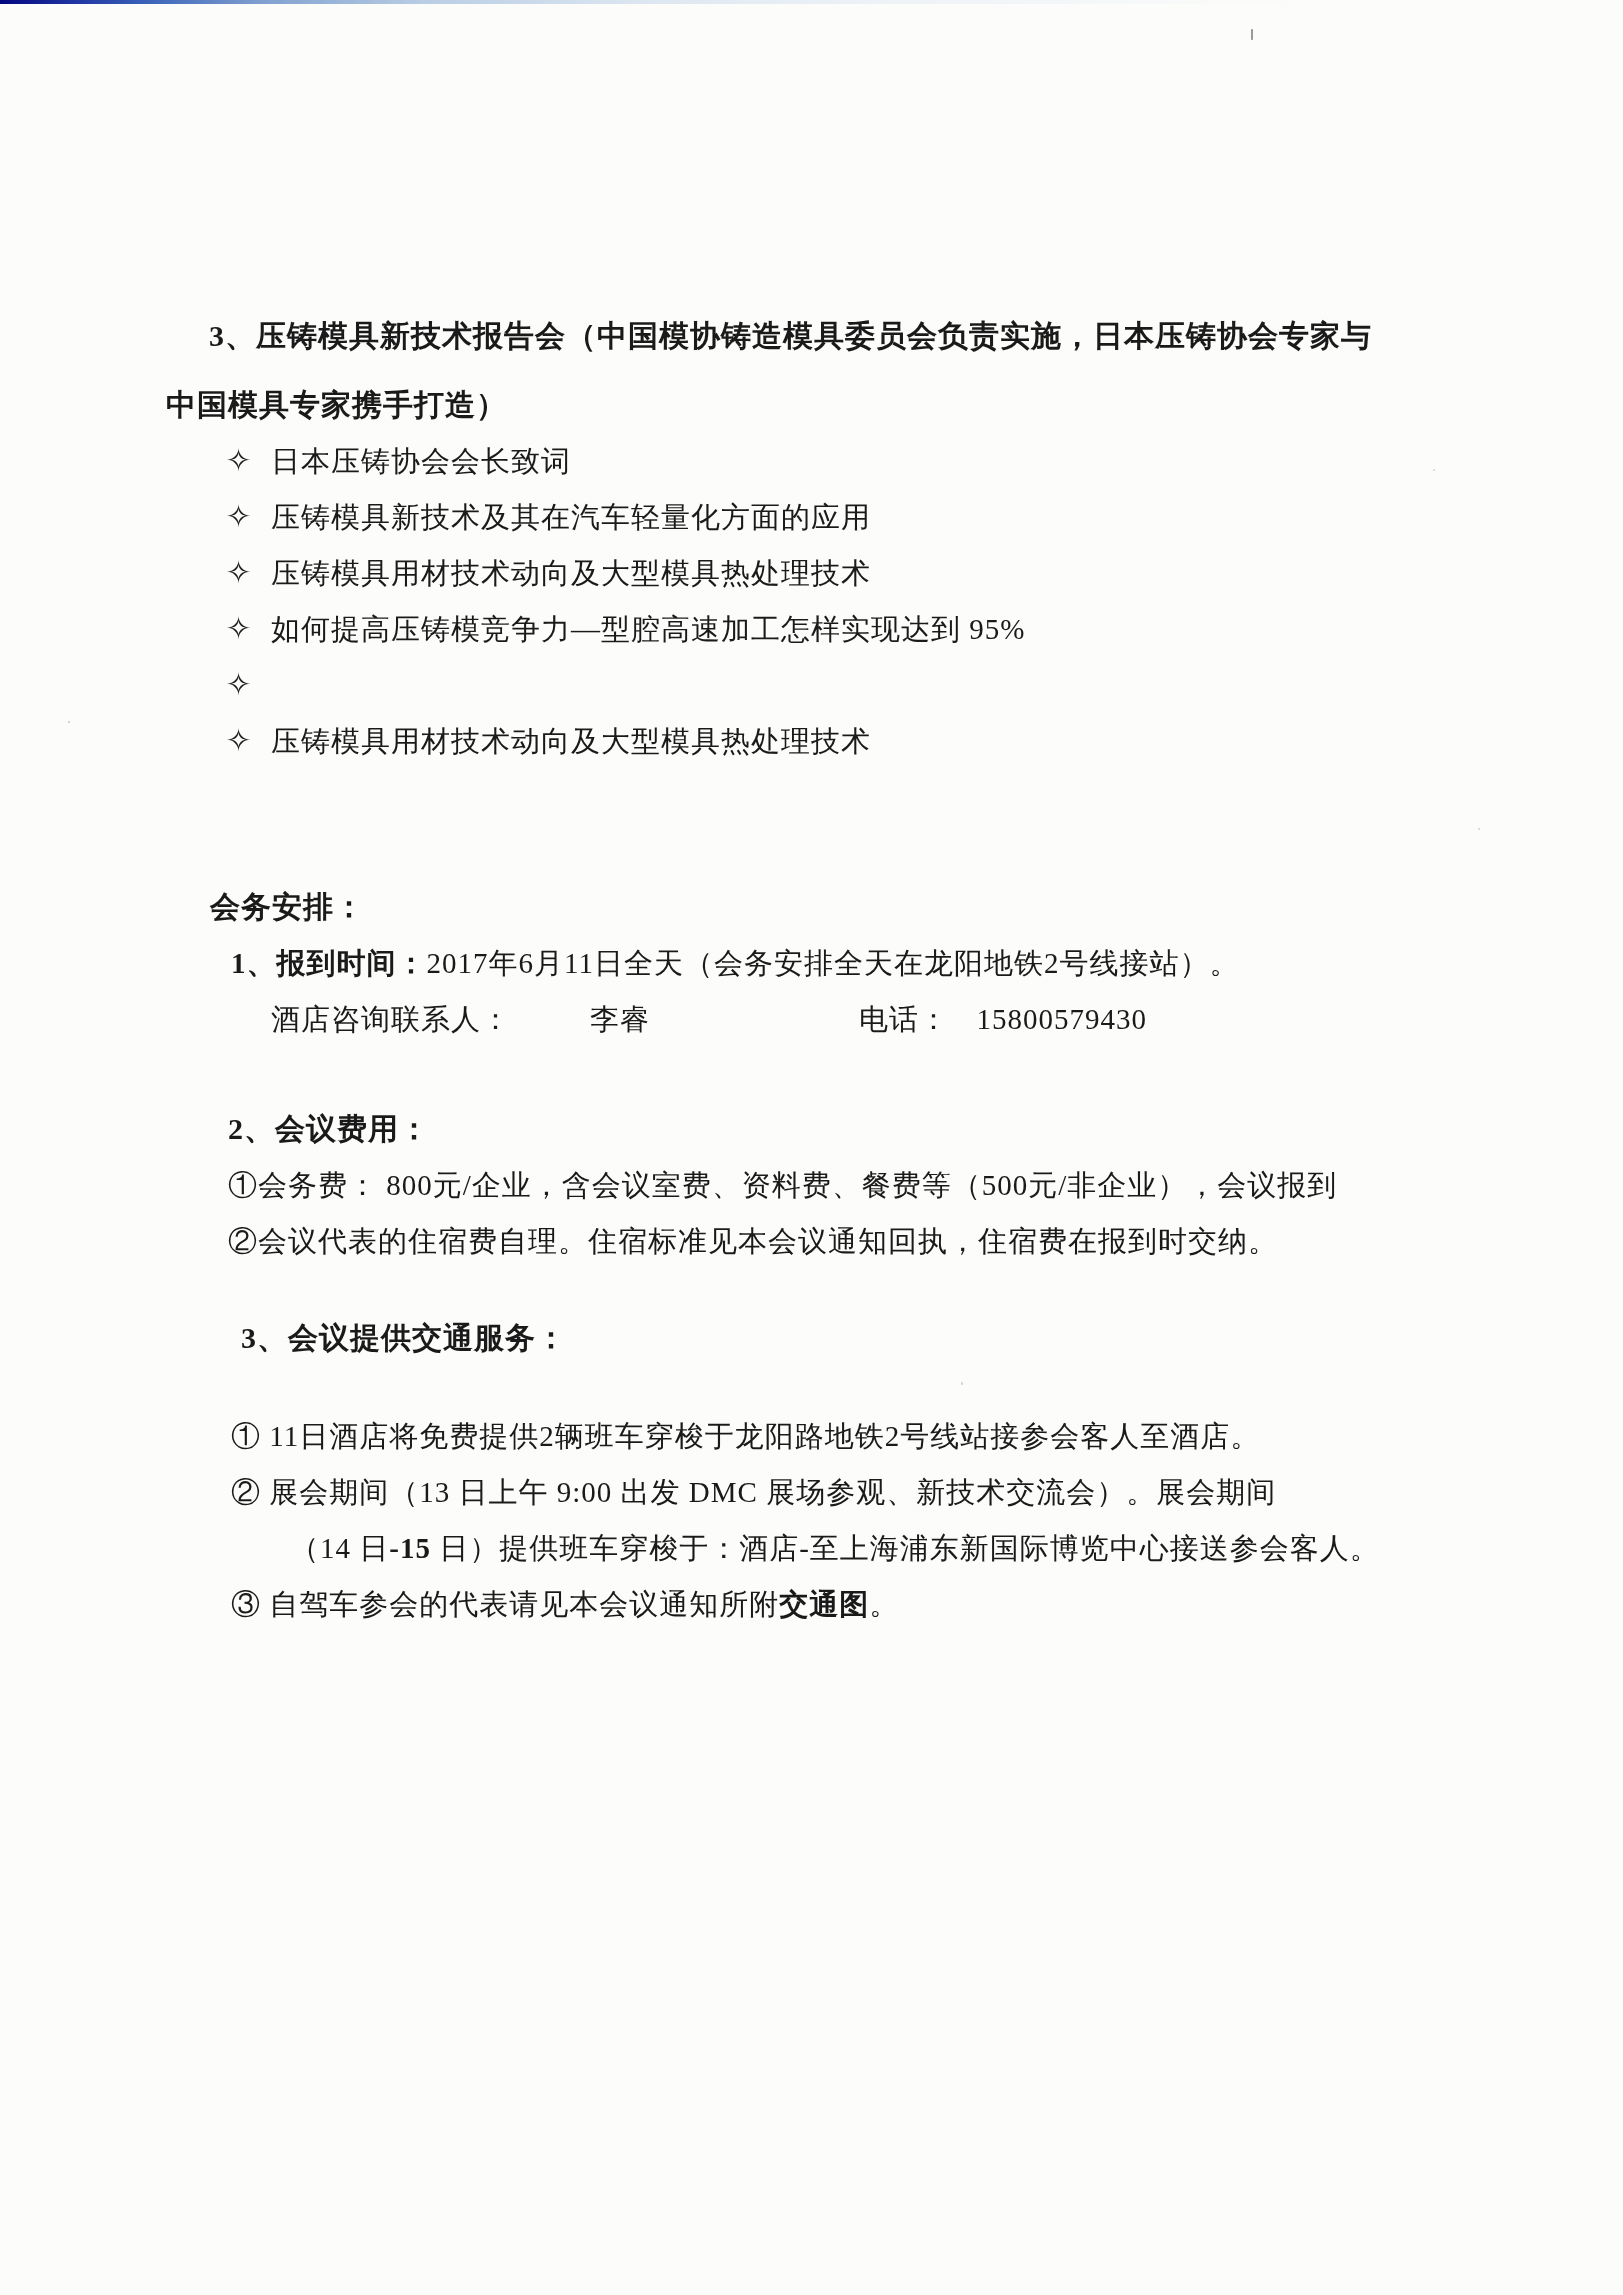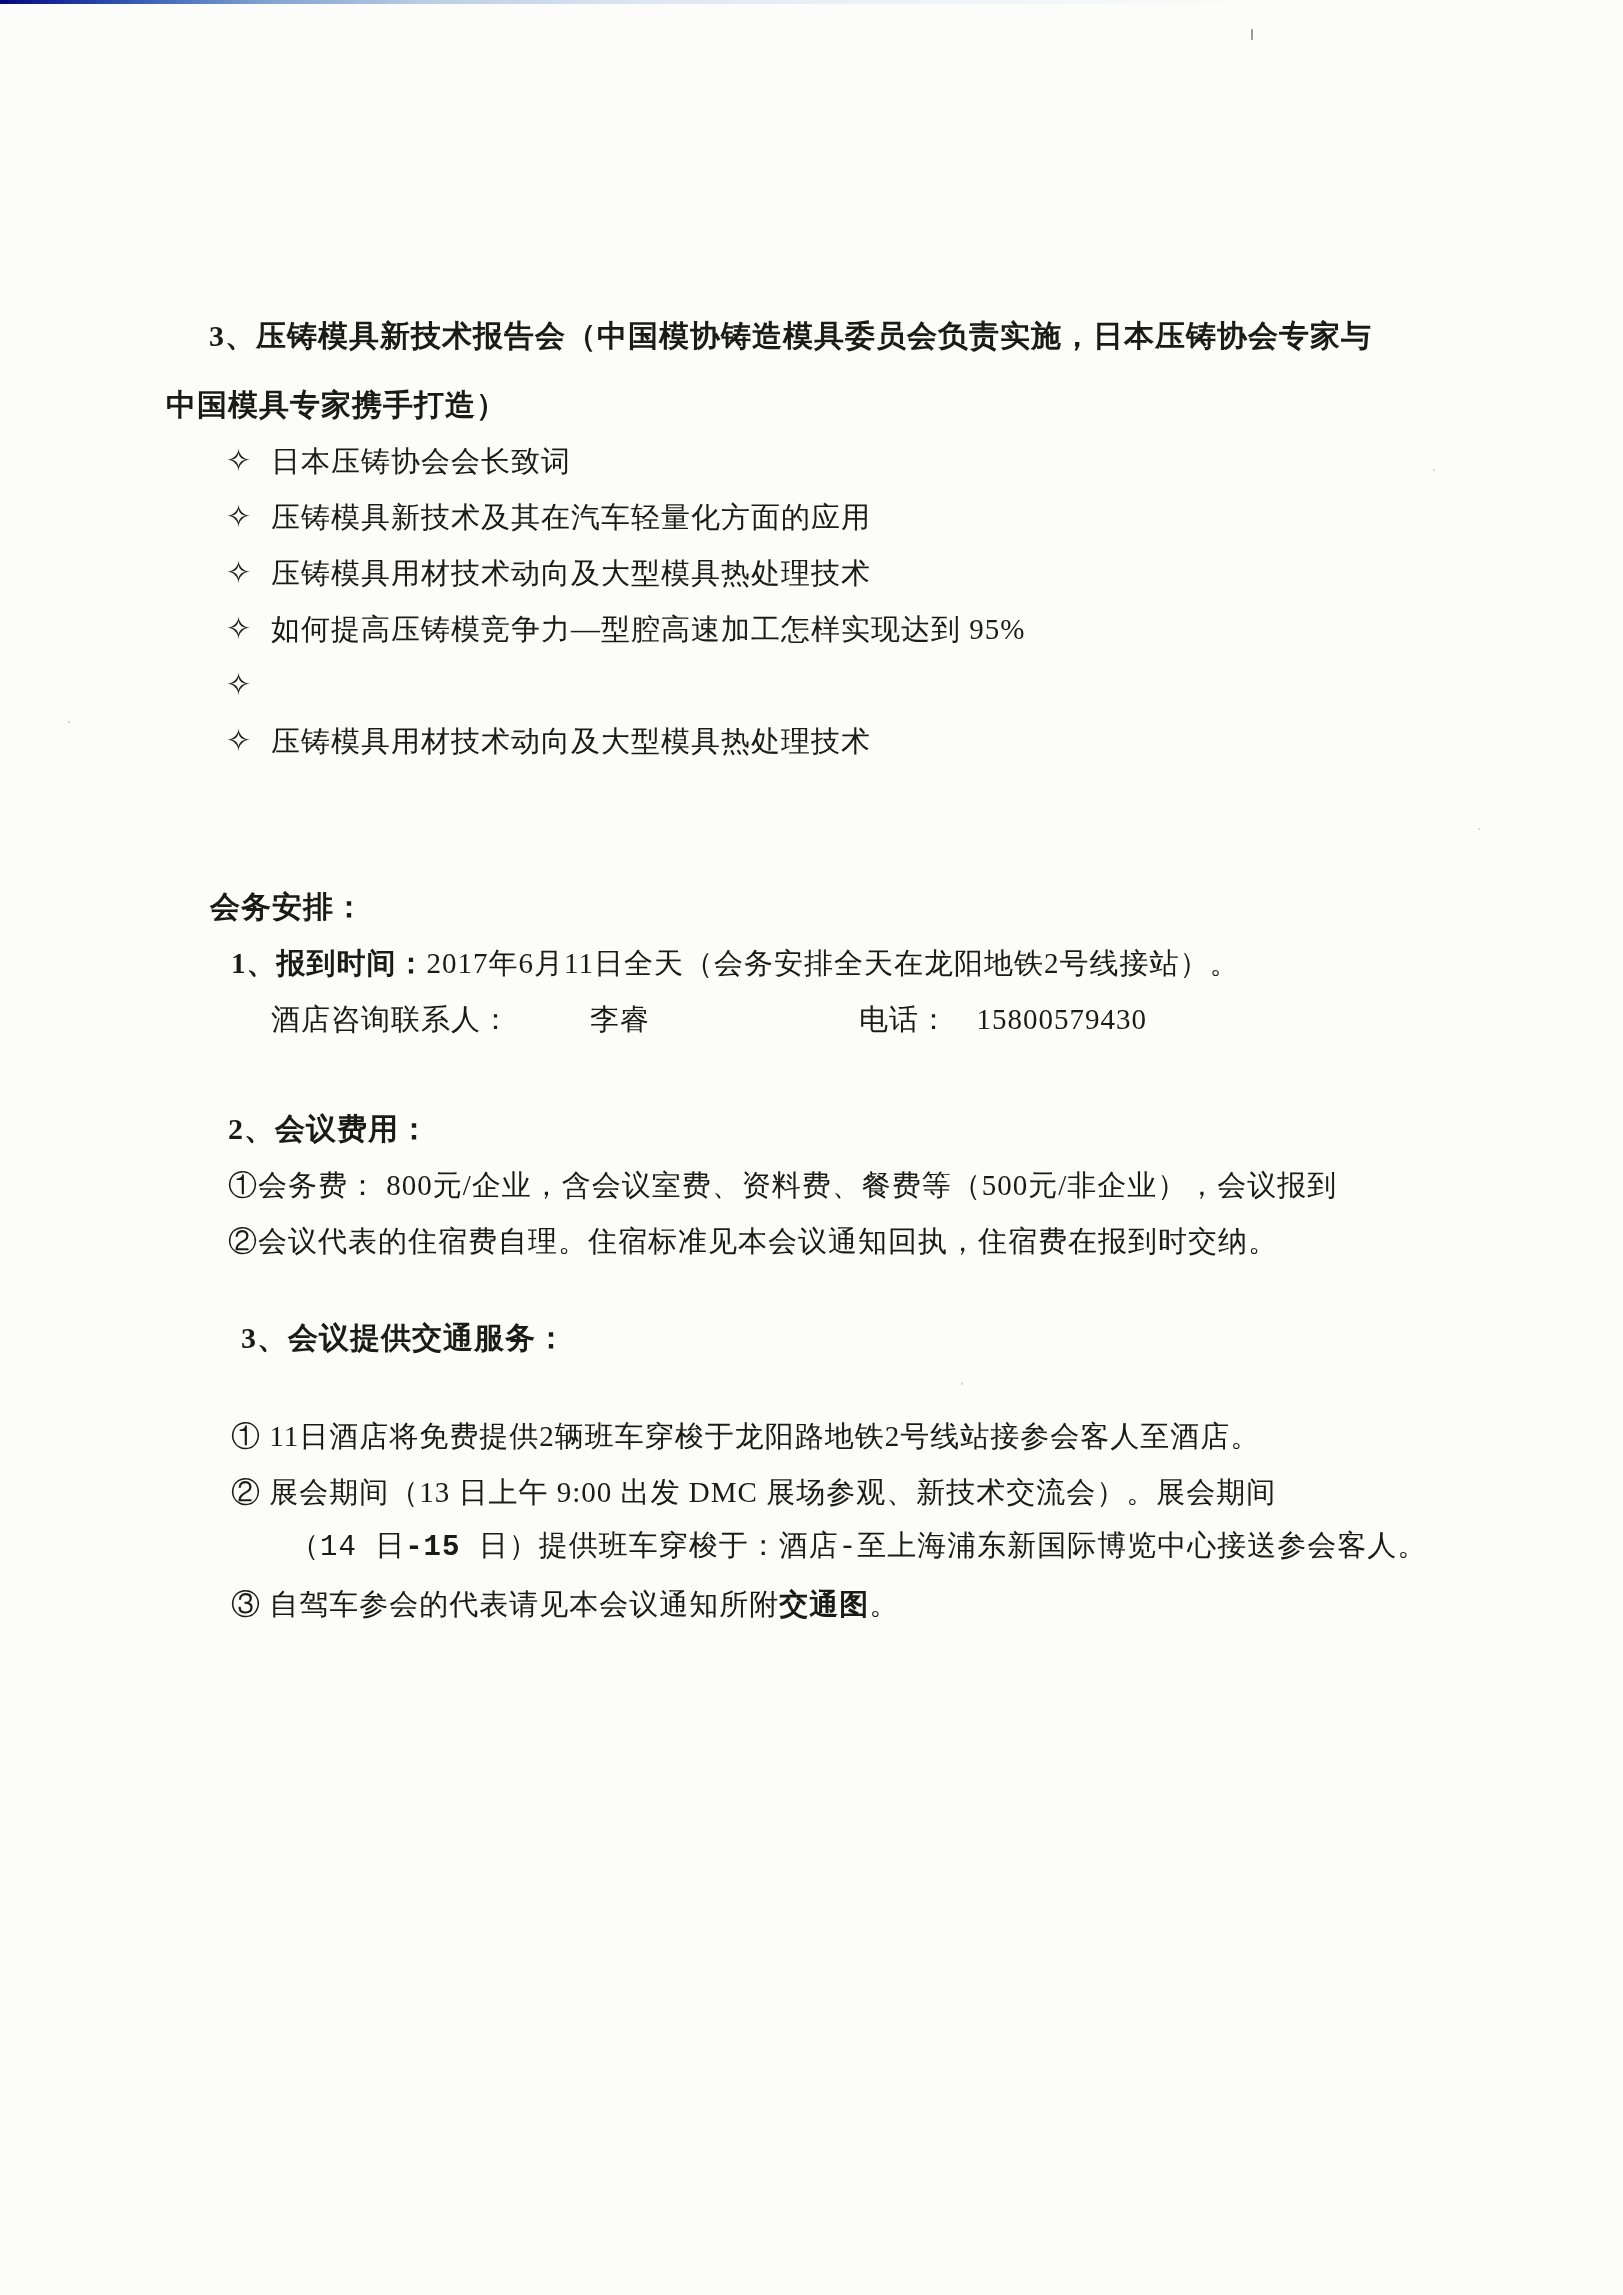--- a/index.html
+++ b/index.html
@@ -47,21 +47,21 @@
   .bold { font-weight: 700; }
   .hdr  { font-size: 30px; font-weight: 700; }
   .ml-title   { margin-left: 43px; }
   .ml-speech  { margin-left: 52px; }
   .ml-bullets { margin-left: 58px; }
   .ml-item    { margin-left: 65px; }
   .ml-sub     { margin-left: 105px; }
   .ml-fee     { margin-left: 62px; }
   .ml-thdr    { margin-left: 75px; }
   .ml-titem   { margin-left: 65px; }
-  .ml-tsub    { margin-left: 124px; font-family: Liberation Mono, monospace; }
+  .ml-tsub    { margin-left: 124px; }
   .mt-title2  { margin-top: 13px; }
   .mt-arrange { margin-top: 110px; margin-left: 44px; }
   .mt-fees    { margin-top: 54px; }
   .mt-trans   { margin-top: 41px; }
   .mt-titem1  { margin-top: 42px; }
   .bullet-row { display: flex; }
   .bullet-glyph {
     width: 30px;
     flex: 0 0 30px;
     margin-right: 17px;

